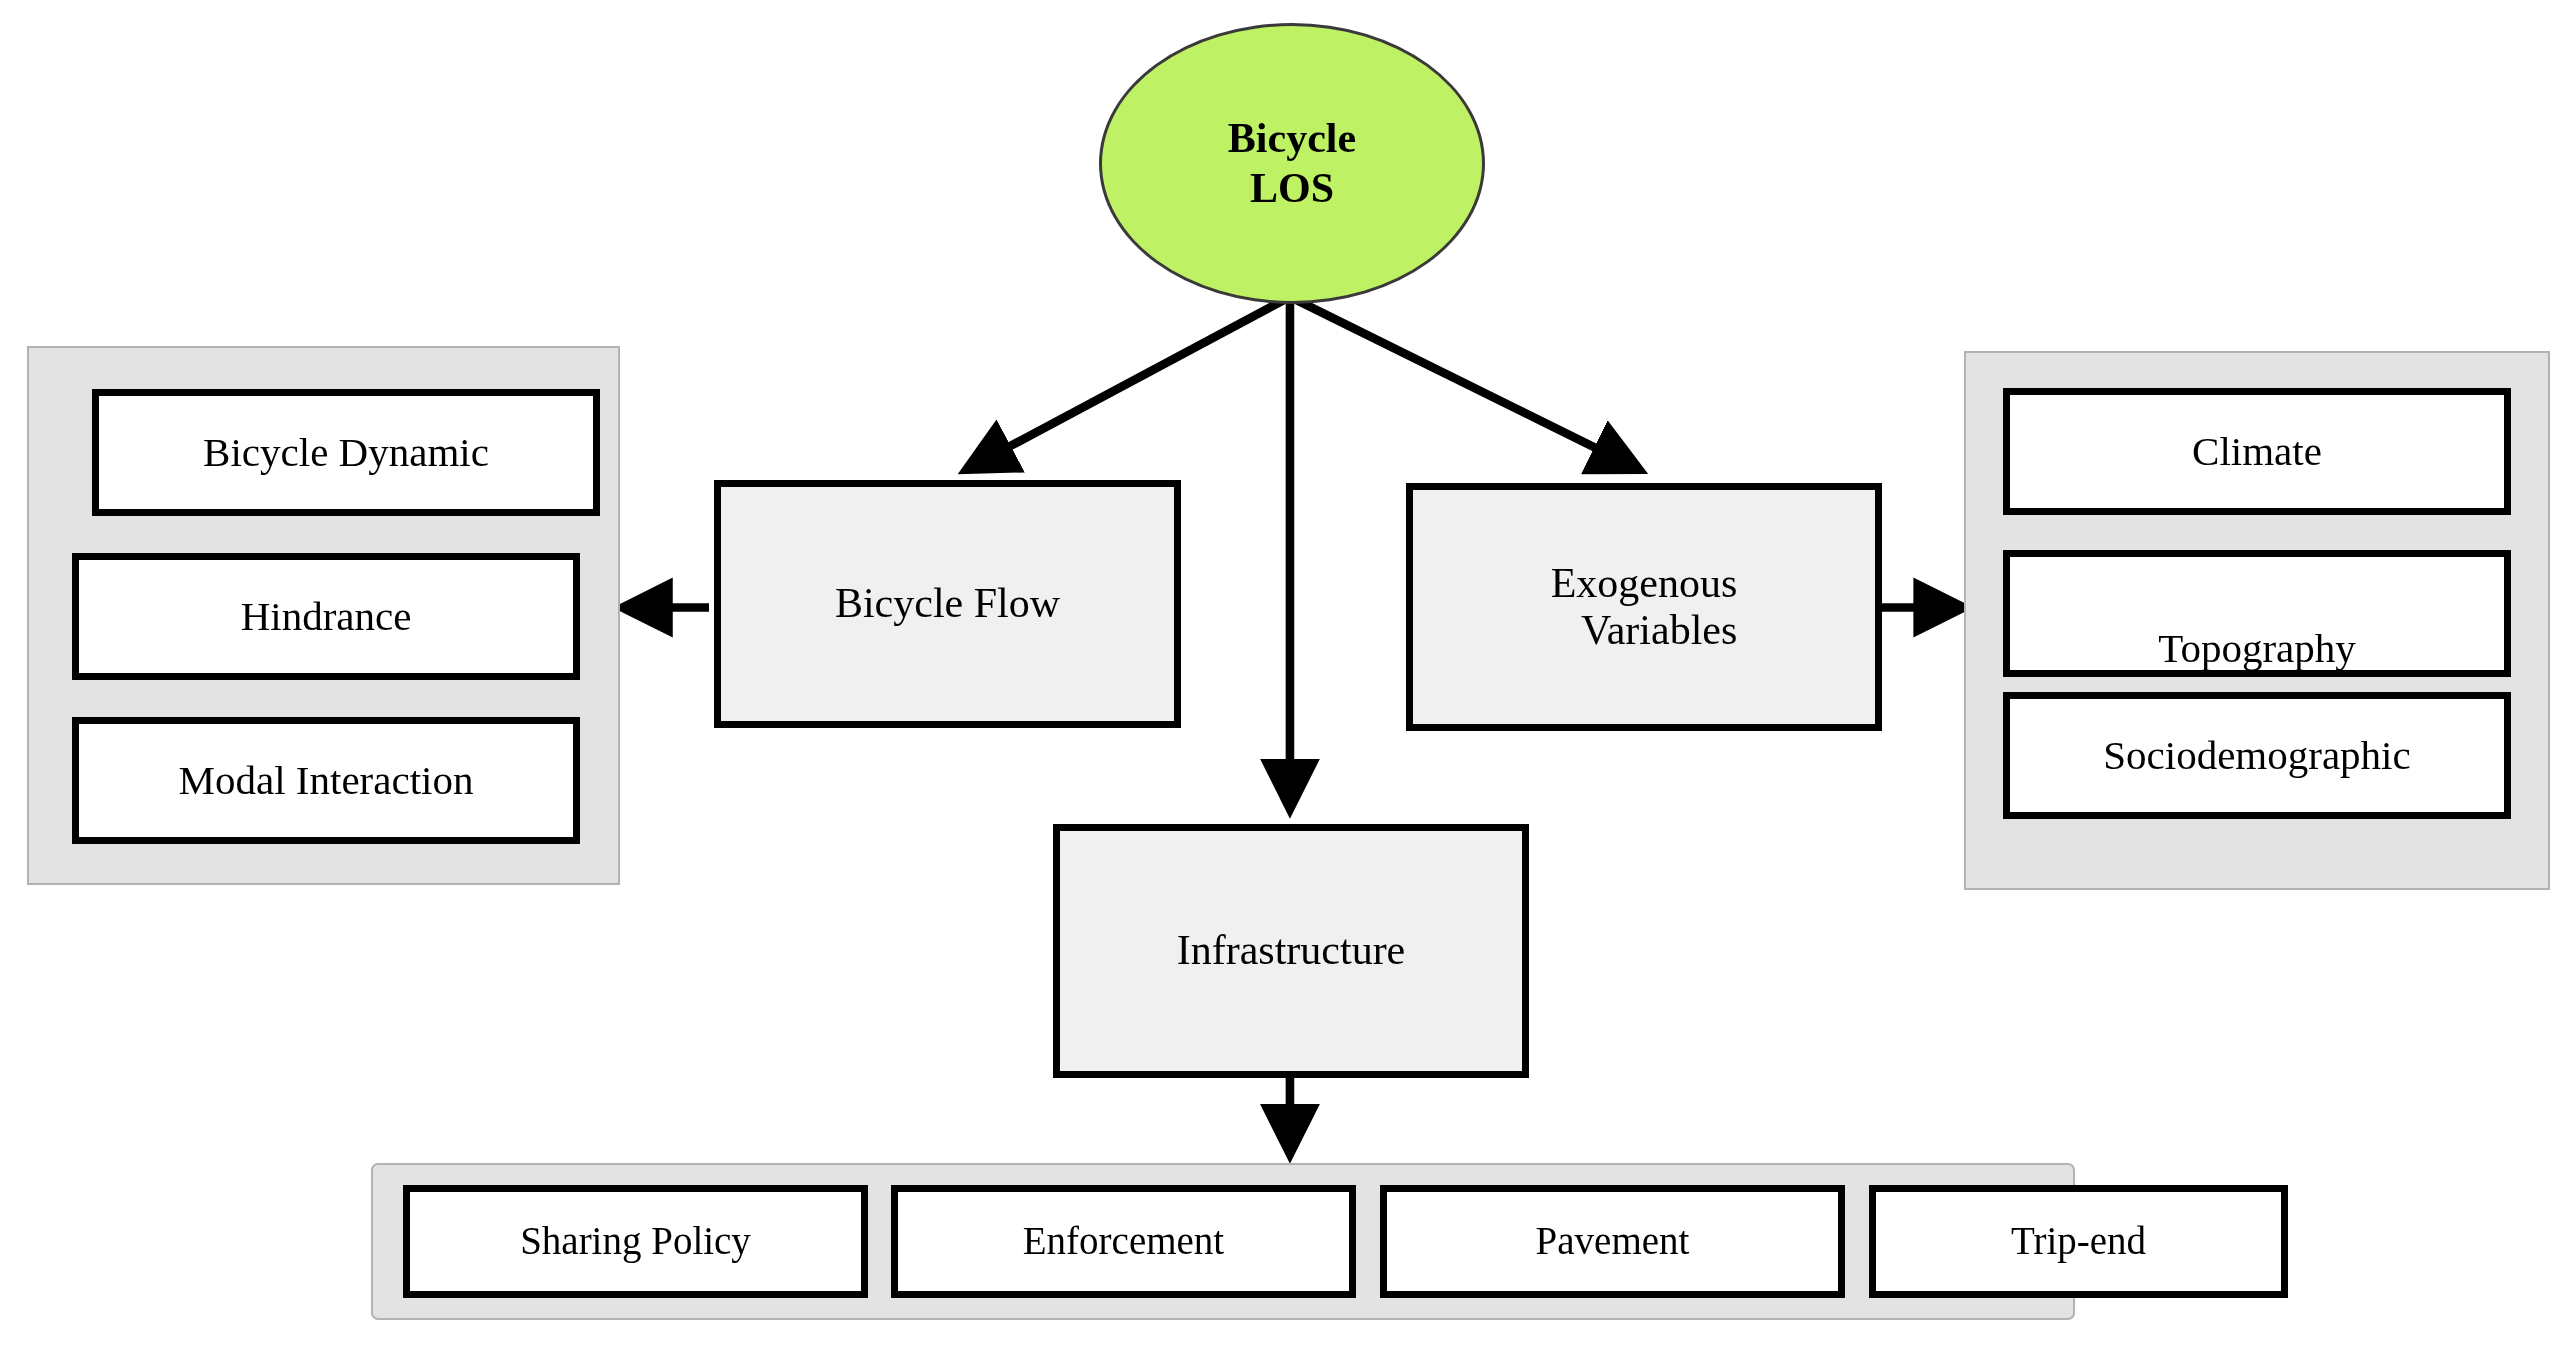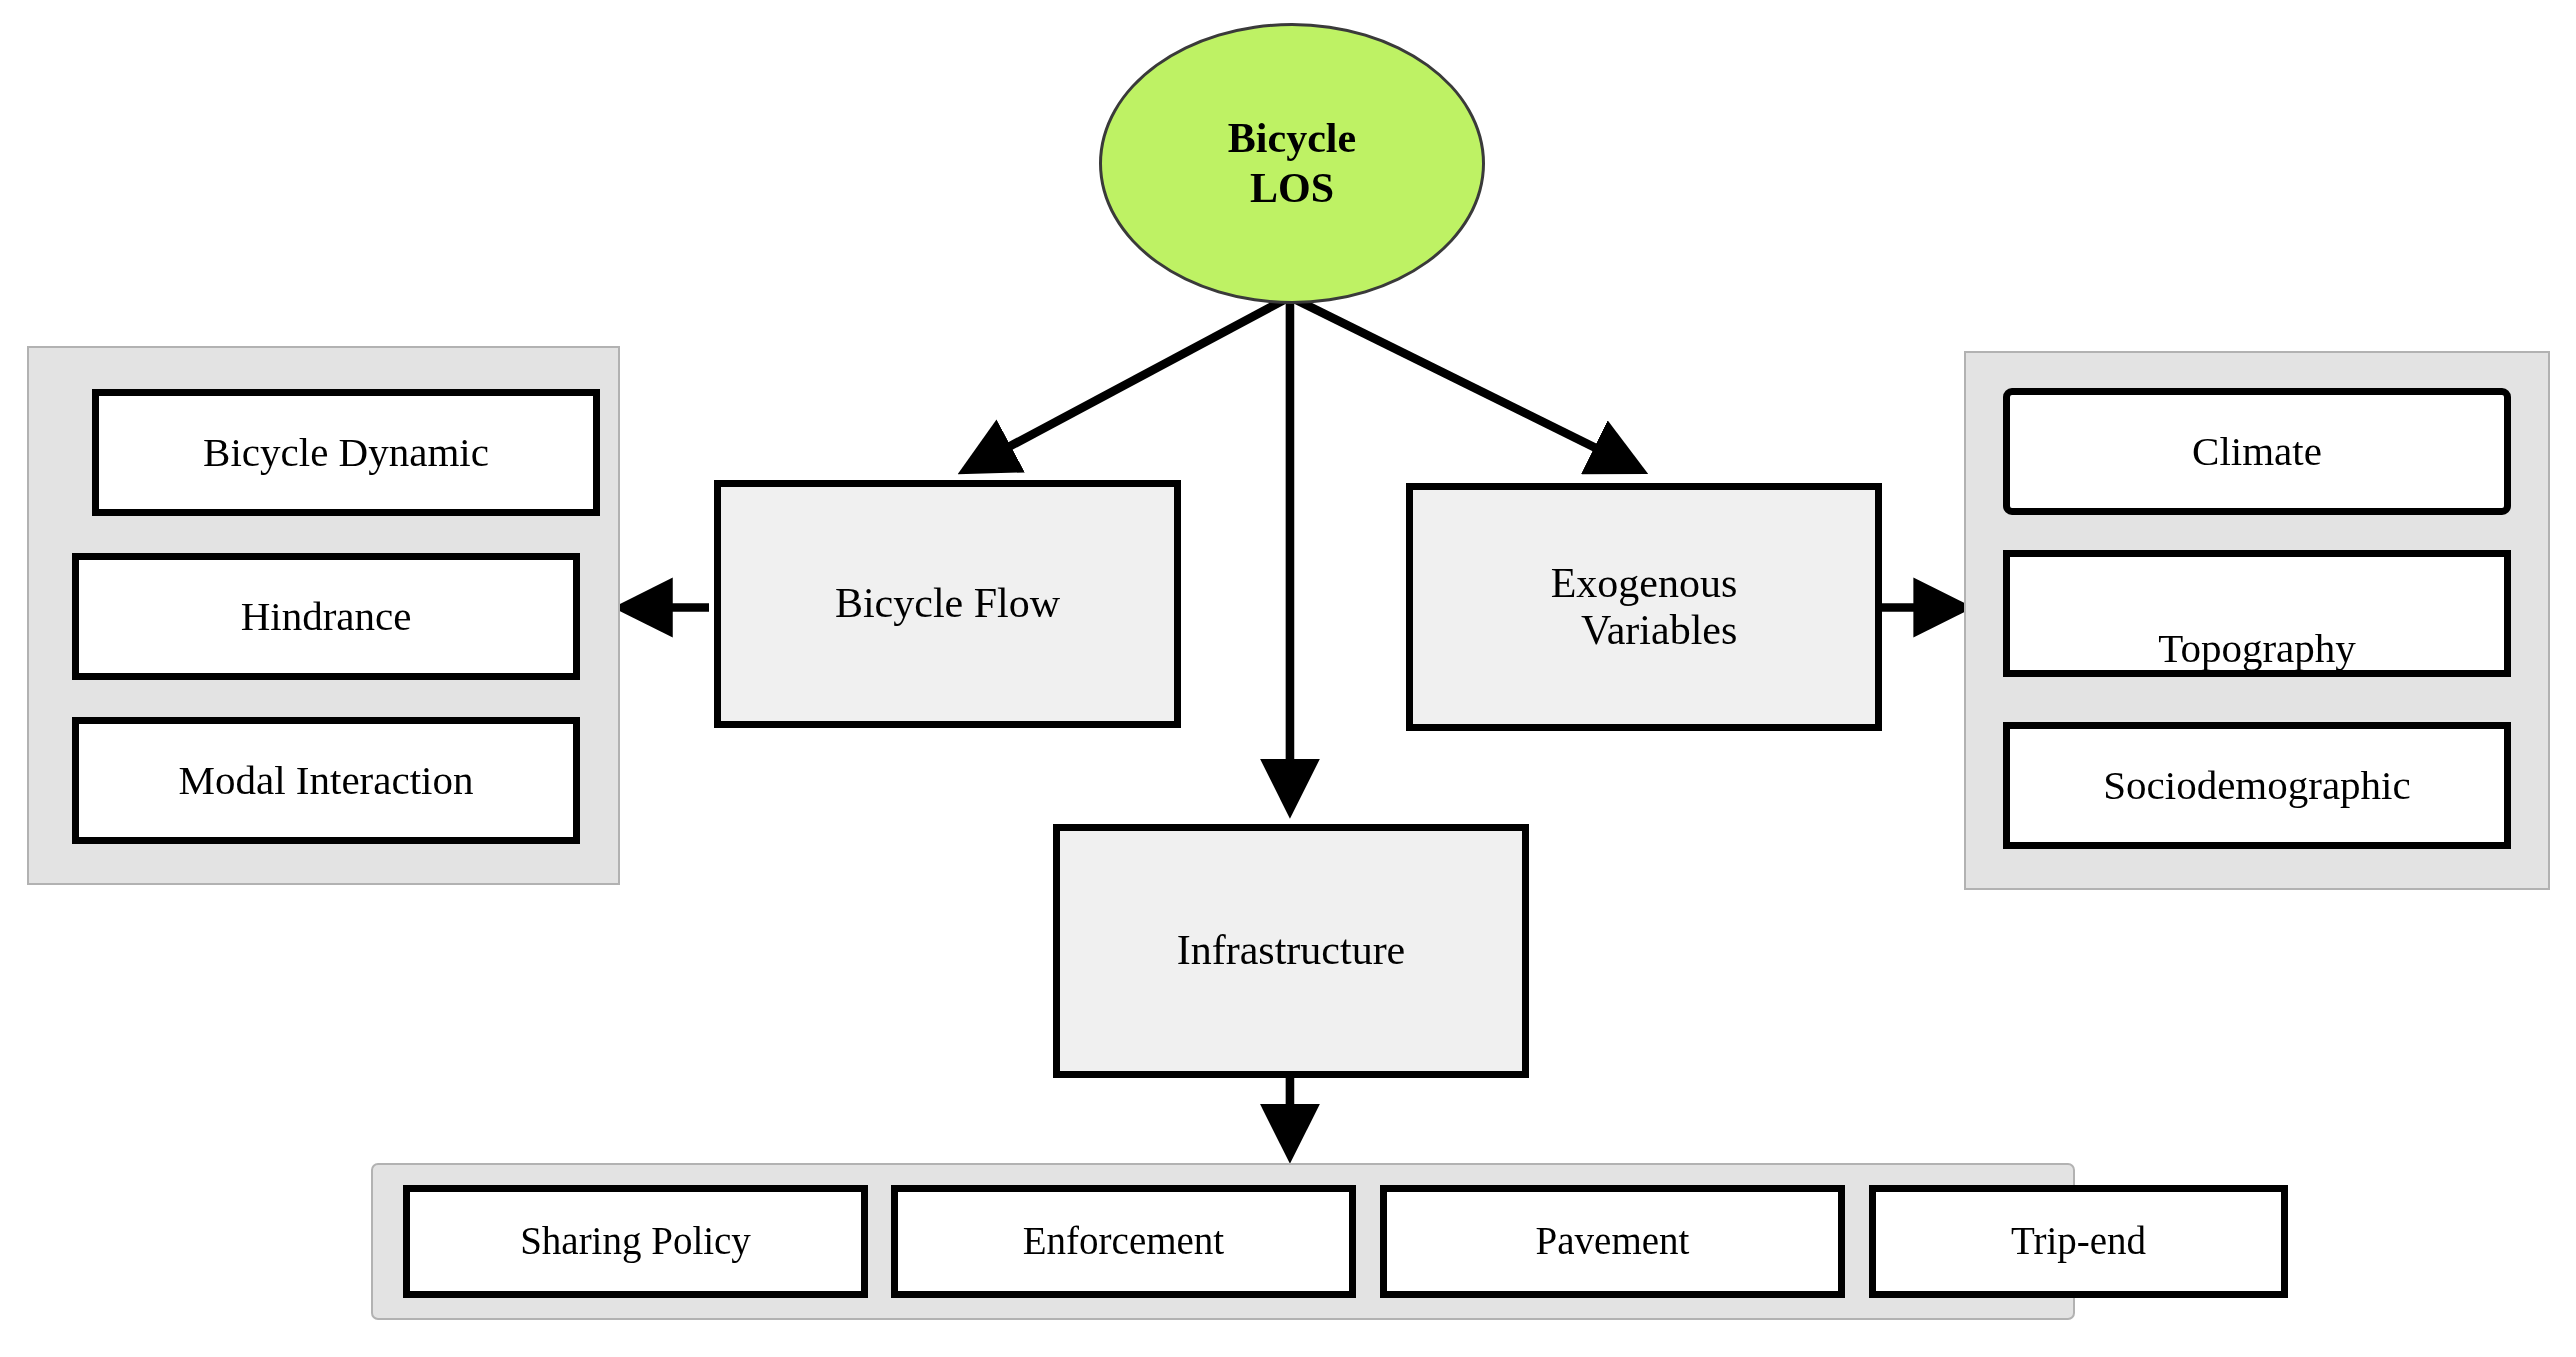--- a/index.html
+++ b/index.html
@@ -116,27 +116,27 @@
     </div>
     <div class="leaf-box" style="left:43px; top:205px; width:508px; height:127px;">
       <span>Hindrance</span>
     </div>
     <div class="leaf-box" style="left:43px; top:369px; width:508px; height:127px;">
       <span>Modal Interaction</span>
     </div>
   </div>
 
   <div class="group-panel" style="left:1964px; top:351px; width:586px; height:539px;">
-    <div class="leaf-box" style="left:37px; top:35px; width:508px; height:127px;border-radius:9px;">
+    <div class="leaf-box" style="left:37px; top:35px; width:508px; height:127px;">
       <span>Climate</span>
     </div>
     <div class="leaf-box" style="left:37px; top:197px; width:508px; height:127px;align-items:flex-end;">
       <span>Topography</span>
     </div>
-    <div class="leaf-box" style="left:37px; top:369px; width:508px; height:127px;">
+    <div class="leaf-box" style="left:37px; top:339px; width:508px; height:127px;">
       <span>Sociodemographic</span>
     </div>
   </div>
 
   <div class="process-box" style="left:714px; top:480px; width:467px; height:248px;">
     <span>Bicycle Flow</span>
   </div>
 
   <div class="process-box" style="left:1406px; top:483px; width:476px; height:248px;">
     <div>

